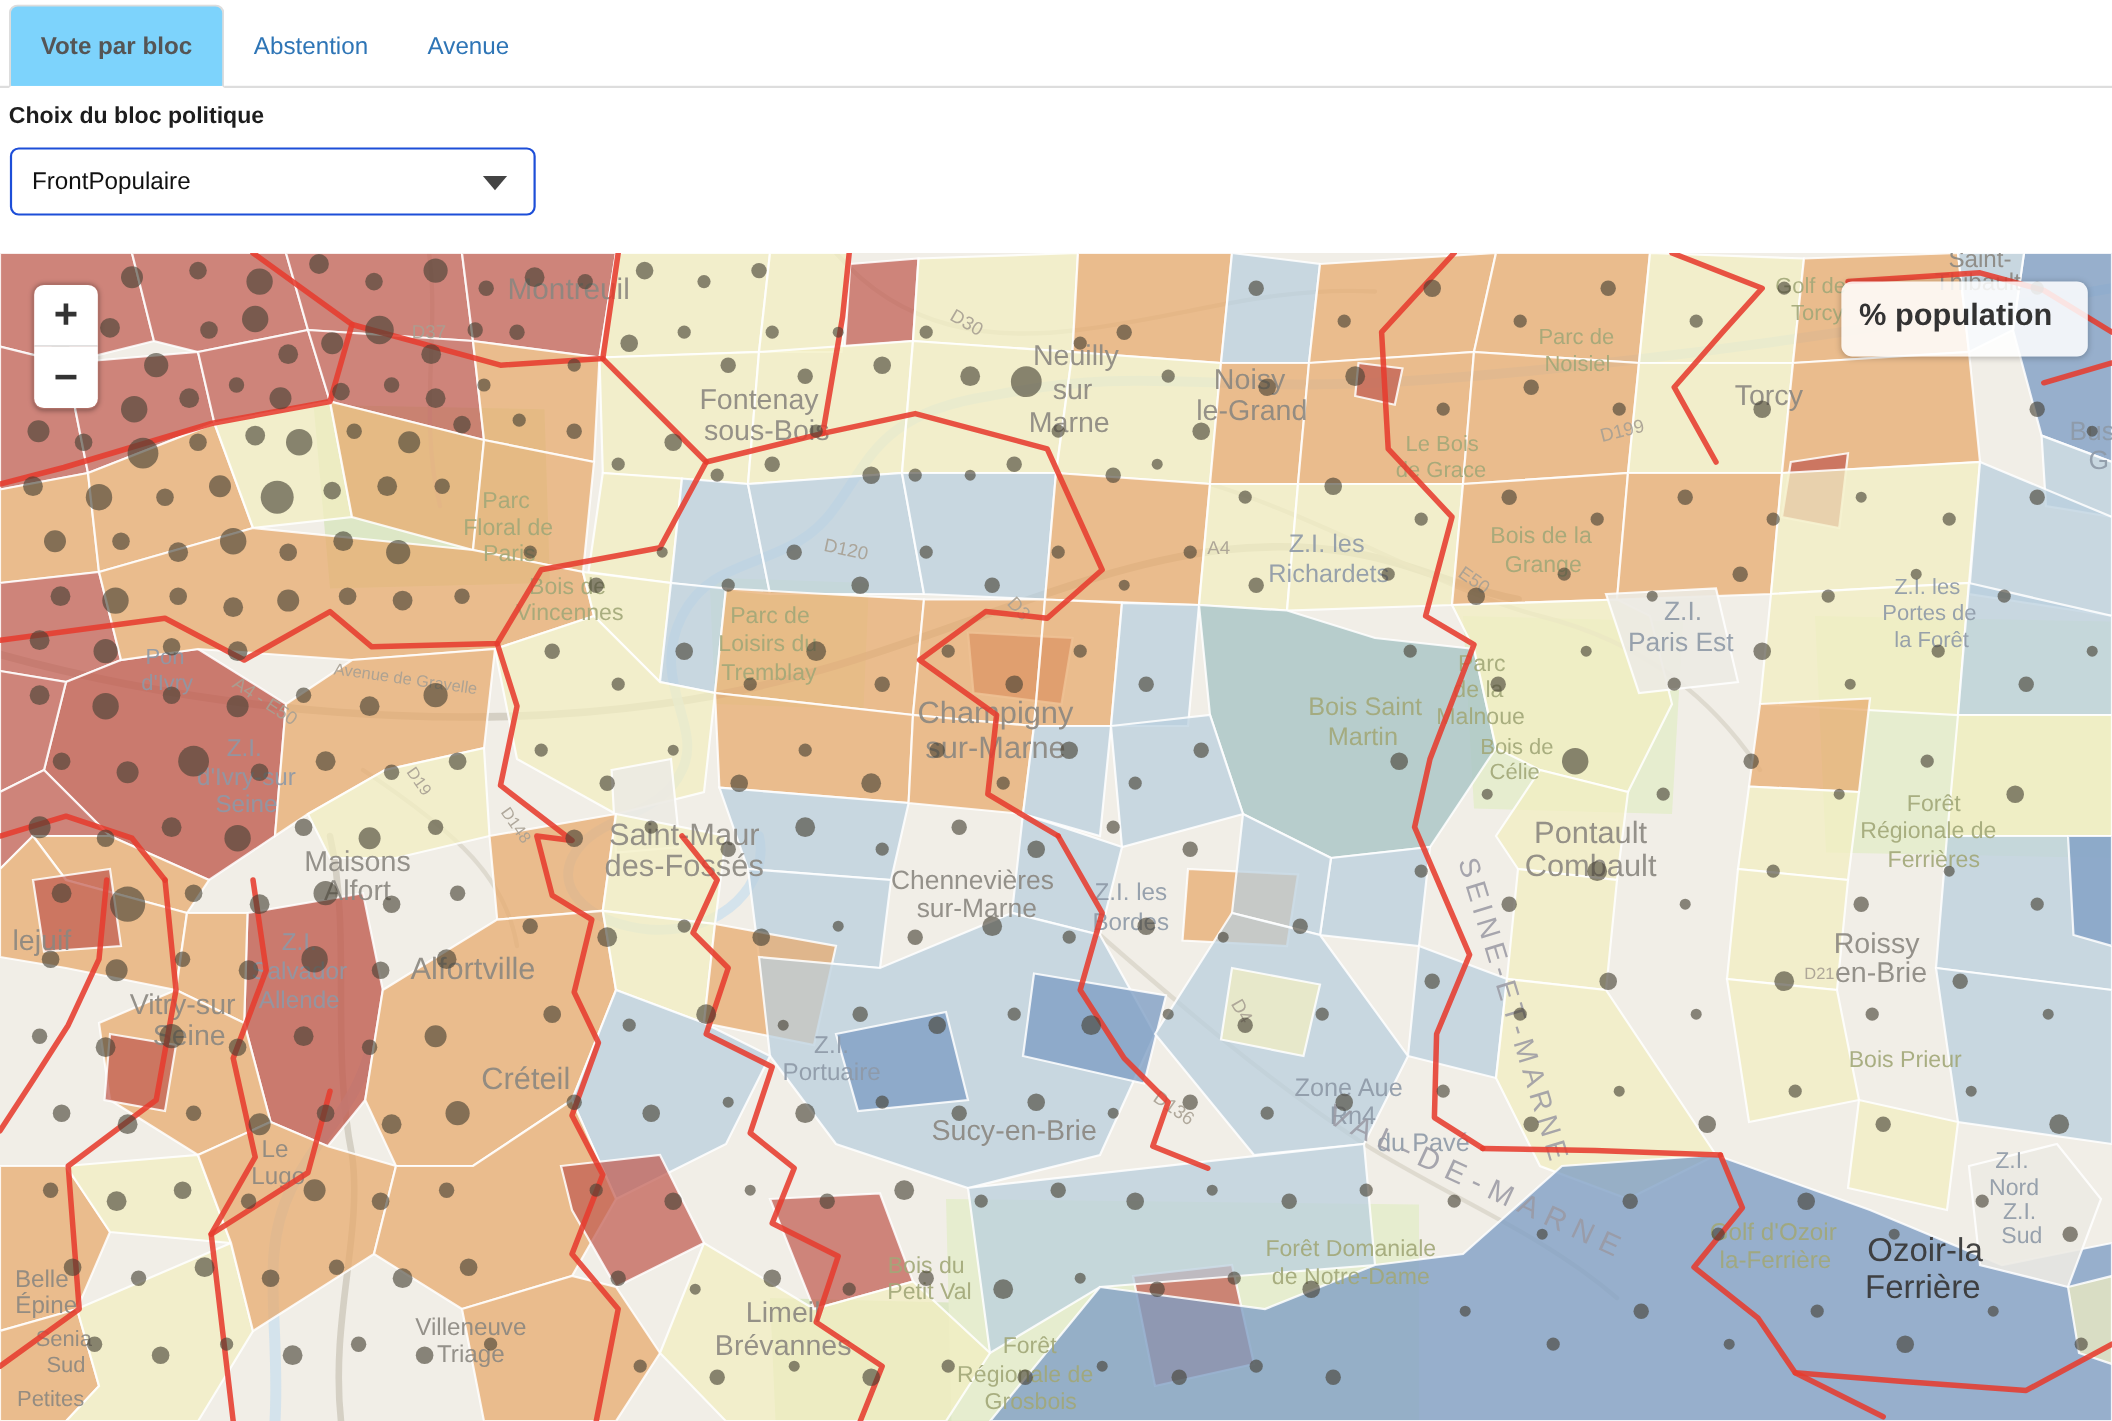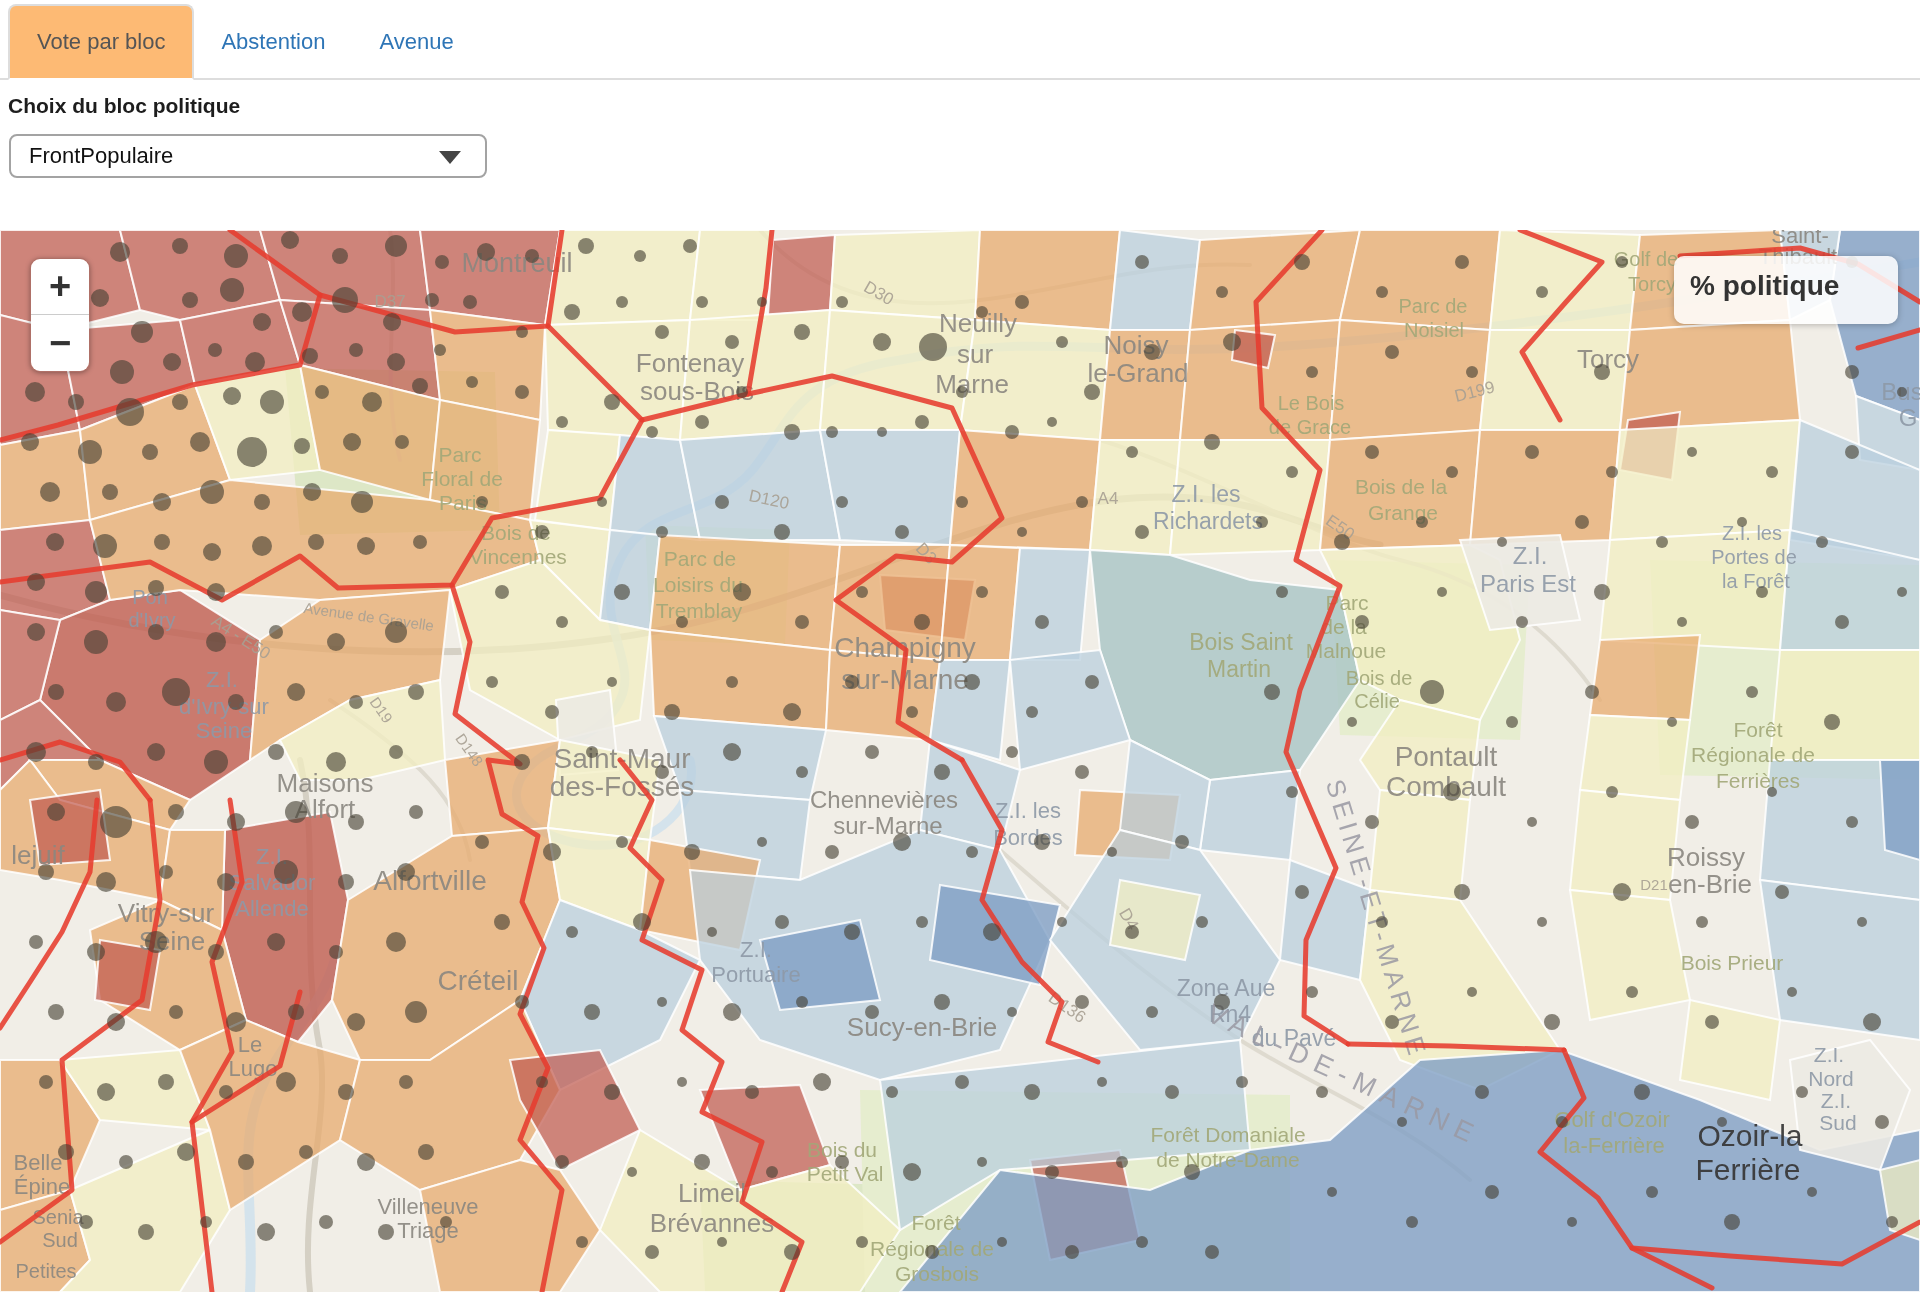--- a/index.html
+++ b/index.html
@@ -1,25 +1,25 @@
 <!DOCTYPE html>
 <html><head>
 <meta charset="utf-8">
 <style>
   html,body{margin:0;padding:0;background:#fff;font-family:"Liberation Sans",sans-serif;}
   .page{width:1920px;height:1292px;position:relative;overflow:hidden;background:#fff;}
 
   
   .tabbar{display:flex;align-items:flex-end;height:80px;border-bottom:2px solid #ddd;padding-left:8px;box-sizing:border-box;}
   .tab{font-size:22px;padding:23px 27px;cursor:pointer;color:#2e75b6;white-space:nowrap;box-sizing:border-box;}
-  .tab.active{color:#555;background:#fdba74;border:2px solid #ddd;border-bottom:2px solid #fff;margin-bottom:-2px;border-radius:8px 8px 0 0;}
+  .tab.active{color:#555;background:#7dd3fc;border:2px solid #ddd;border-bottom:2px solid #fff;margin-bottom:-2px;border-radius:8px 8px 0 0;font-weight:bold;}
 
   
   .control-label{font-size:21px;font-weight:bold;color:#1d1d1d;margin:14px 0 0 8px;}
-  .select-box{position:relative;width:478px;height:44px;margin:16px 0 0 9px;border:2px solid #a3a3a3;border-radius:8px;background:#fff;display:flex;align-items:center;cursor:pointer;box-sizing:border-box;}
+  .select-box{position:relative;width:478px;height:62px;margin:16px 0 0 9px;border:2px solid #1d4ed8;border-radius:8px;background:#fff;display:flex;align-items:center;cursor:pointer;box-sizing:border-box;}
   .select-box .sel-text{font-size:22px;color:#111;margin-left:18px;}
   .caret{position:absolute;right:24px;top:50%;margin-top:-5px;width:0;height:0;border-left:11px solid transparent;border-right:11px solid transparent;border-top:13px solid #444;}
 
   
   .map{position:absolute;left:0;top:230px;width:1920px;height:1062px;background:#f1eee7;overflow:hidden;}
   .map svg{position:absolute;left:0;top:0;}
   svg{font-family:"Liberation Sans",sans-serif;}
   .cell{stroke:#ffffff;stroke-opacity:.85;stroke-width:2;fill-opacity:.72;}
   .cR{fill:#c05c50;} .cRd{fill:#c05c50;fill-opacity:.8;} .cO{fill:#e8a96b;} .cY{fill:#f2eec0;}
   .cL{fill:#b9cede;} .cB{fill:#7e9ec4;fill-opacity:.78;} .cT{fill:#a9c4c6;fill-opacity:.8;} .cW{fill:#eceae3;fill-opacity:.9;}
@@ -732,17 +732,17 @@
           <circle cx="1892" cy="1222" r="6" class="dot"></circle>
         </g>
     </svg>
 
     <div class="zoomctl">
       <div class="zbtn">+</div>
       <div class="zbtn">−</div>
     </div>
 
     <div class="legend">
-      <div class="legend-title">% politique</div>
+      <div class="legend-title">% population</div>
     </div>
   </div>
 
 </div>
 
 </body></html>

